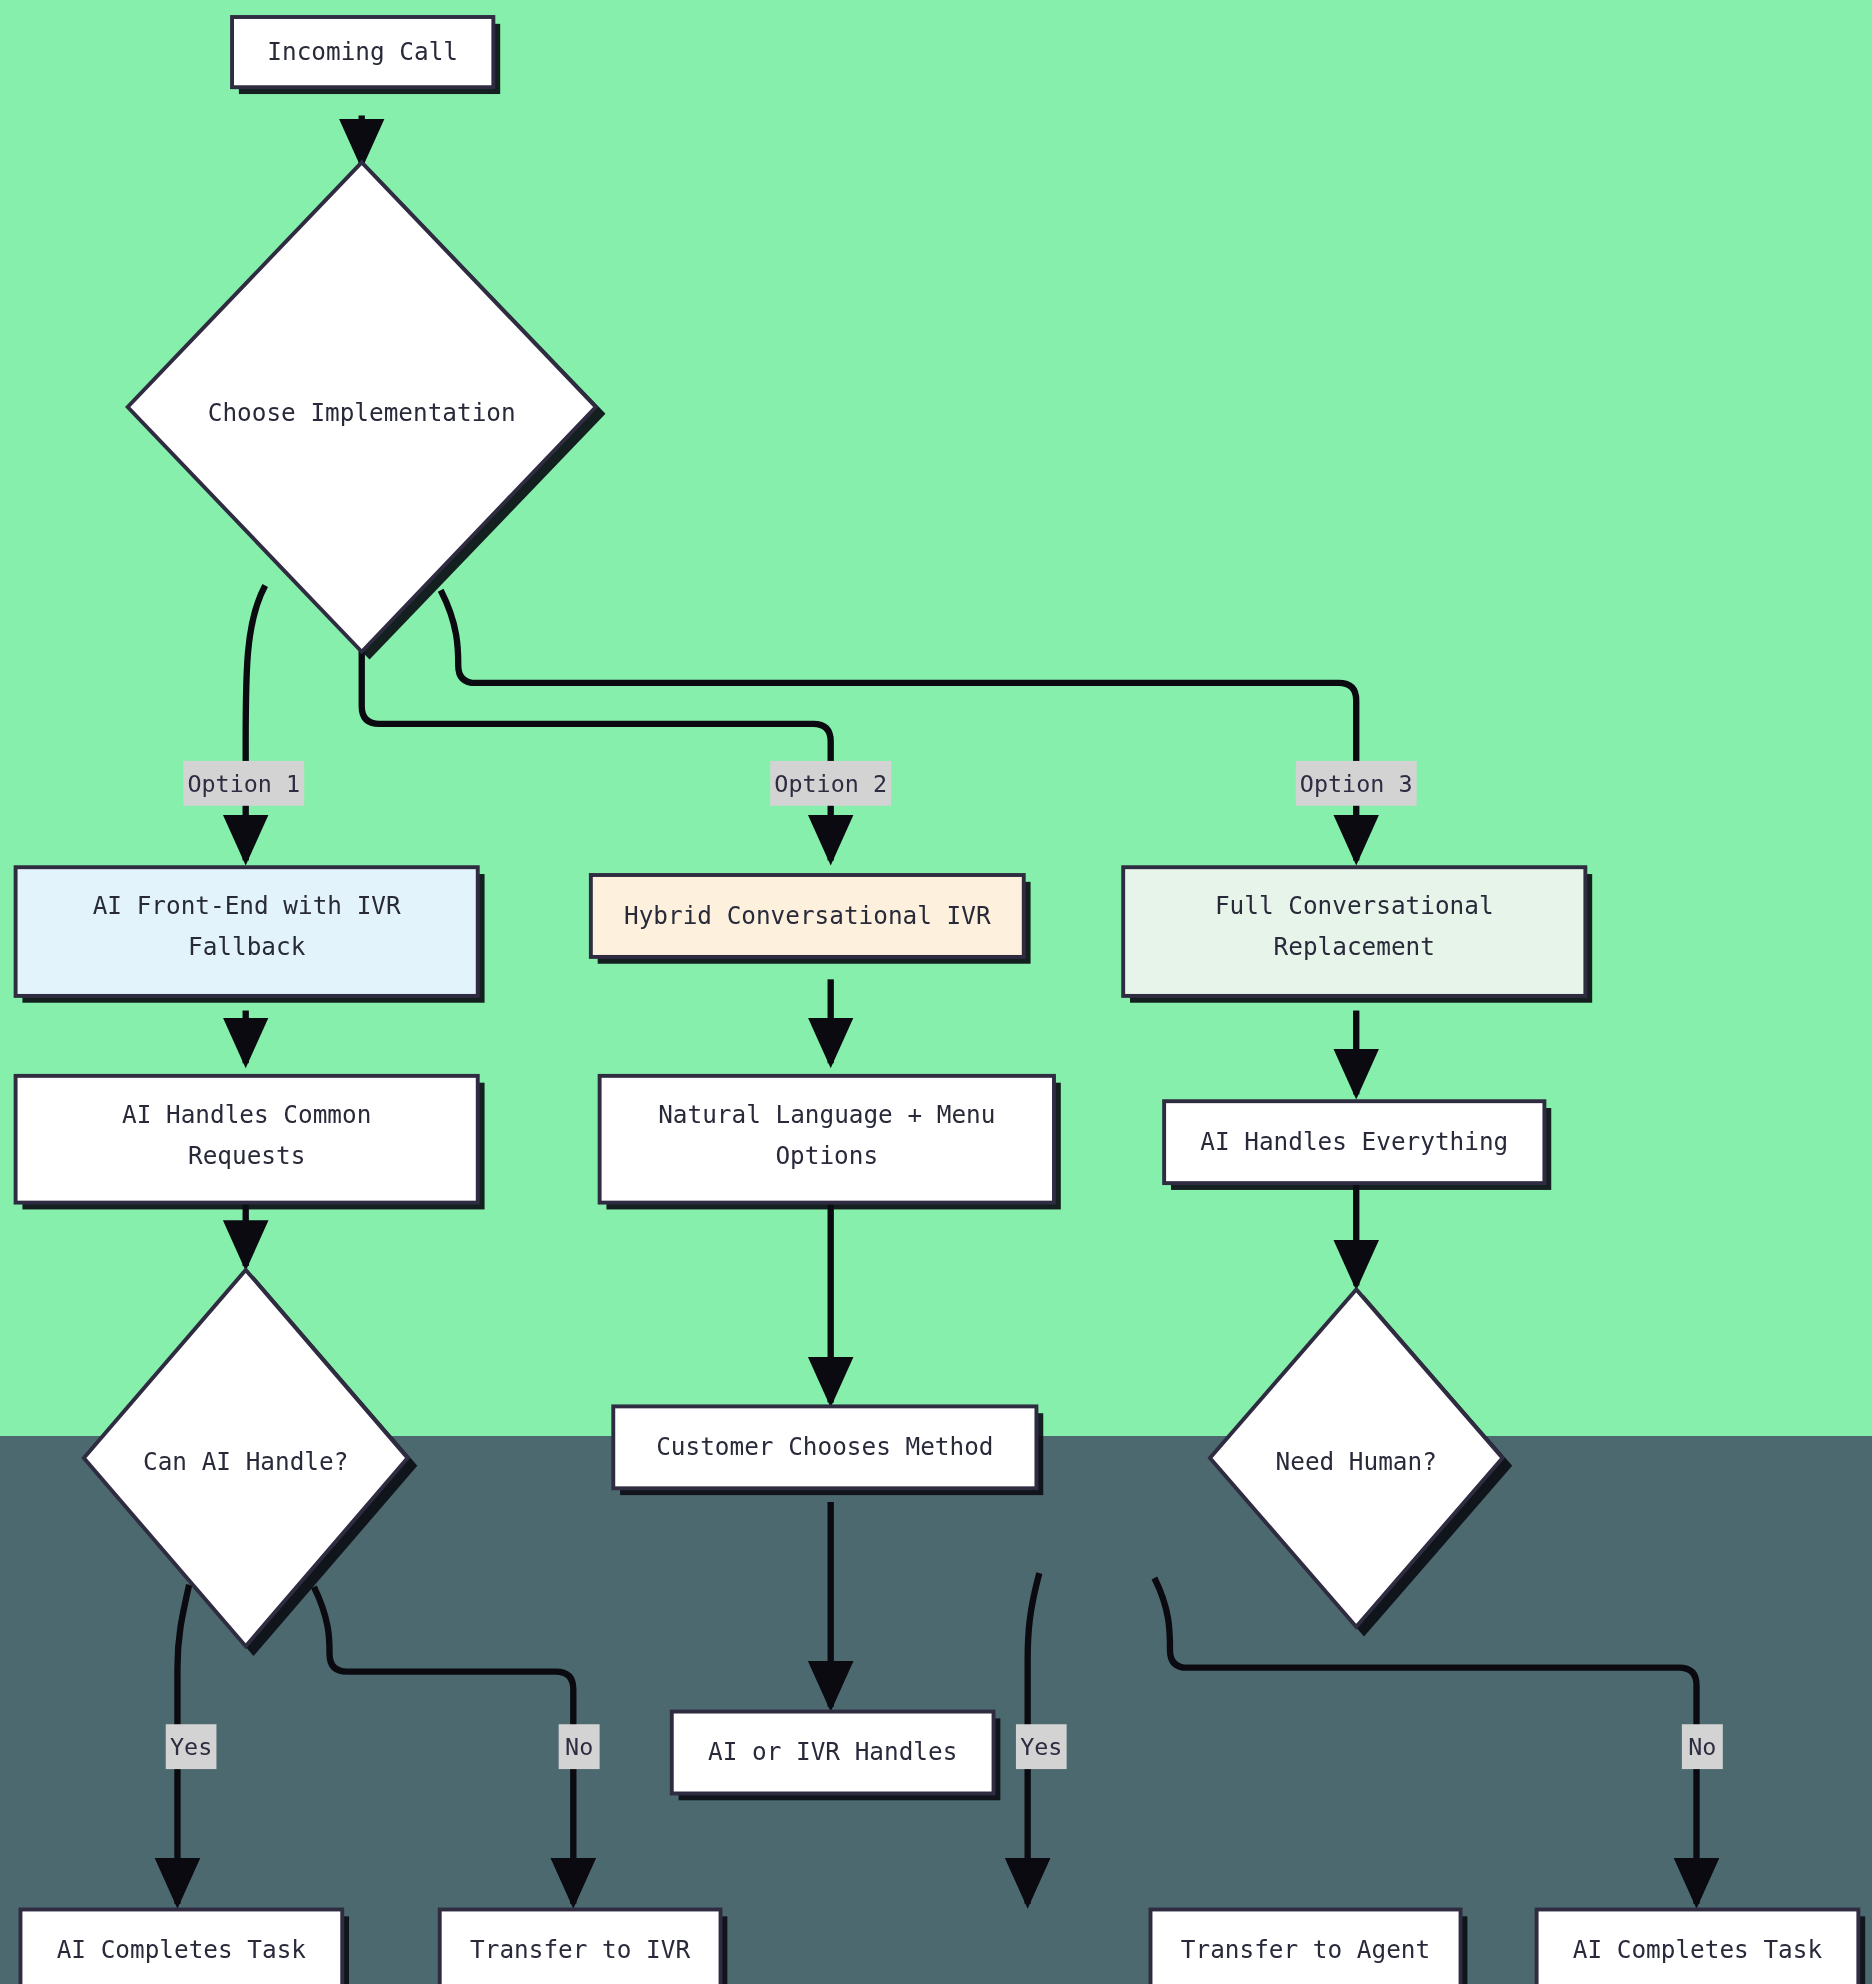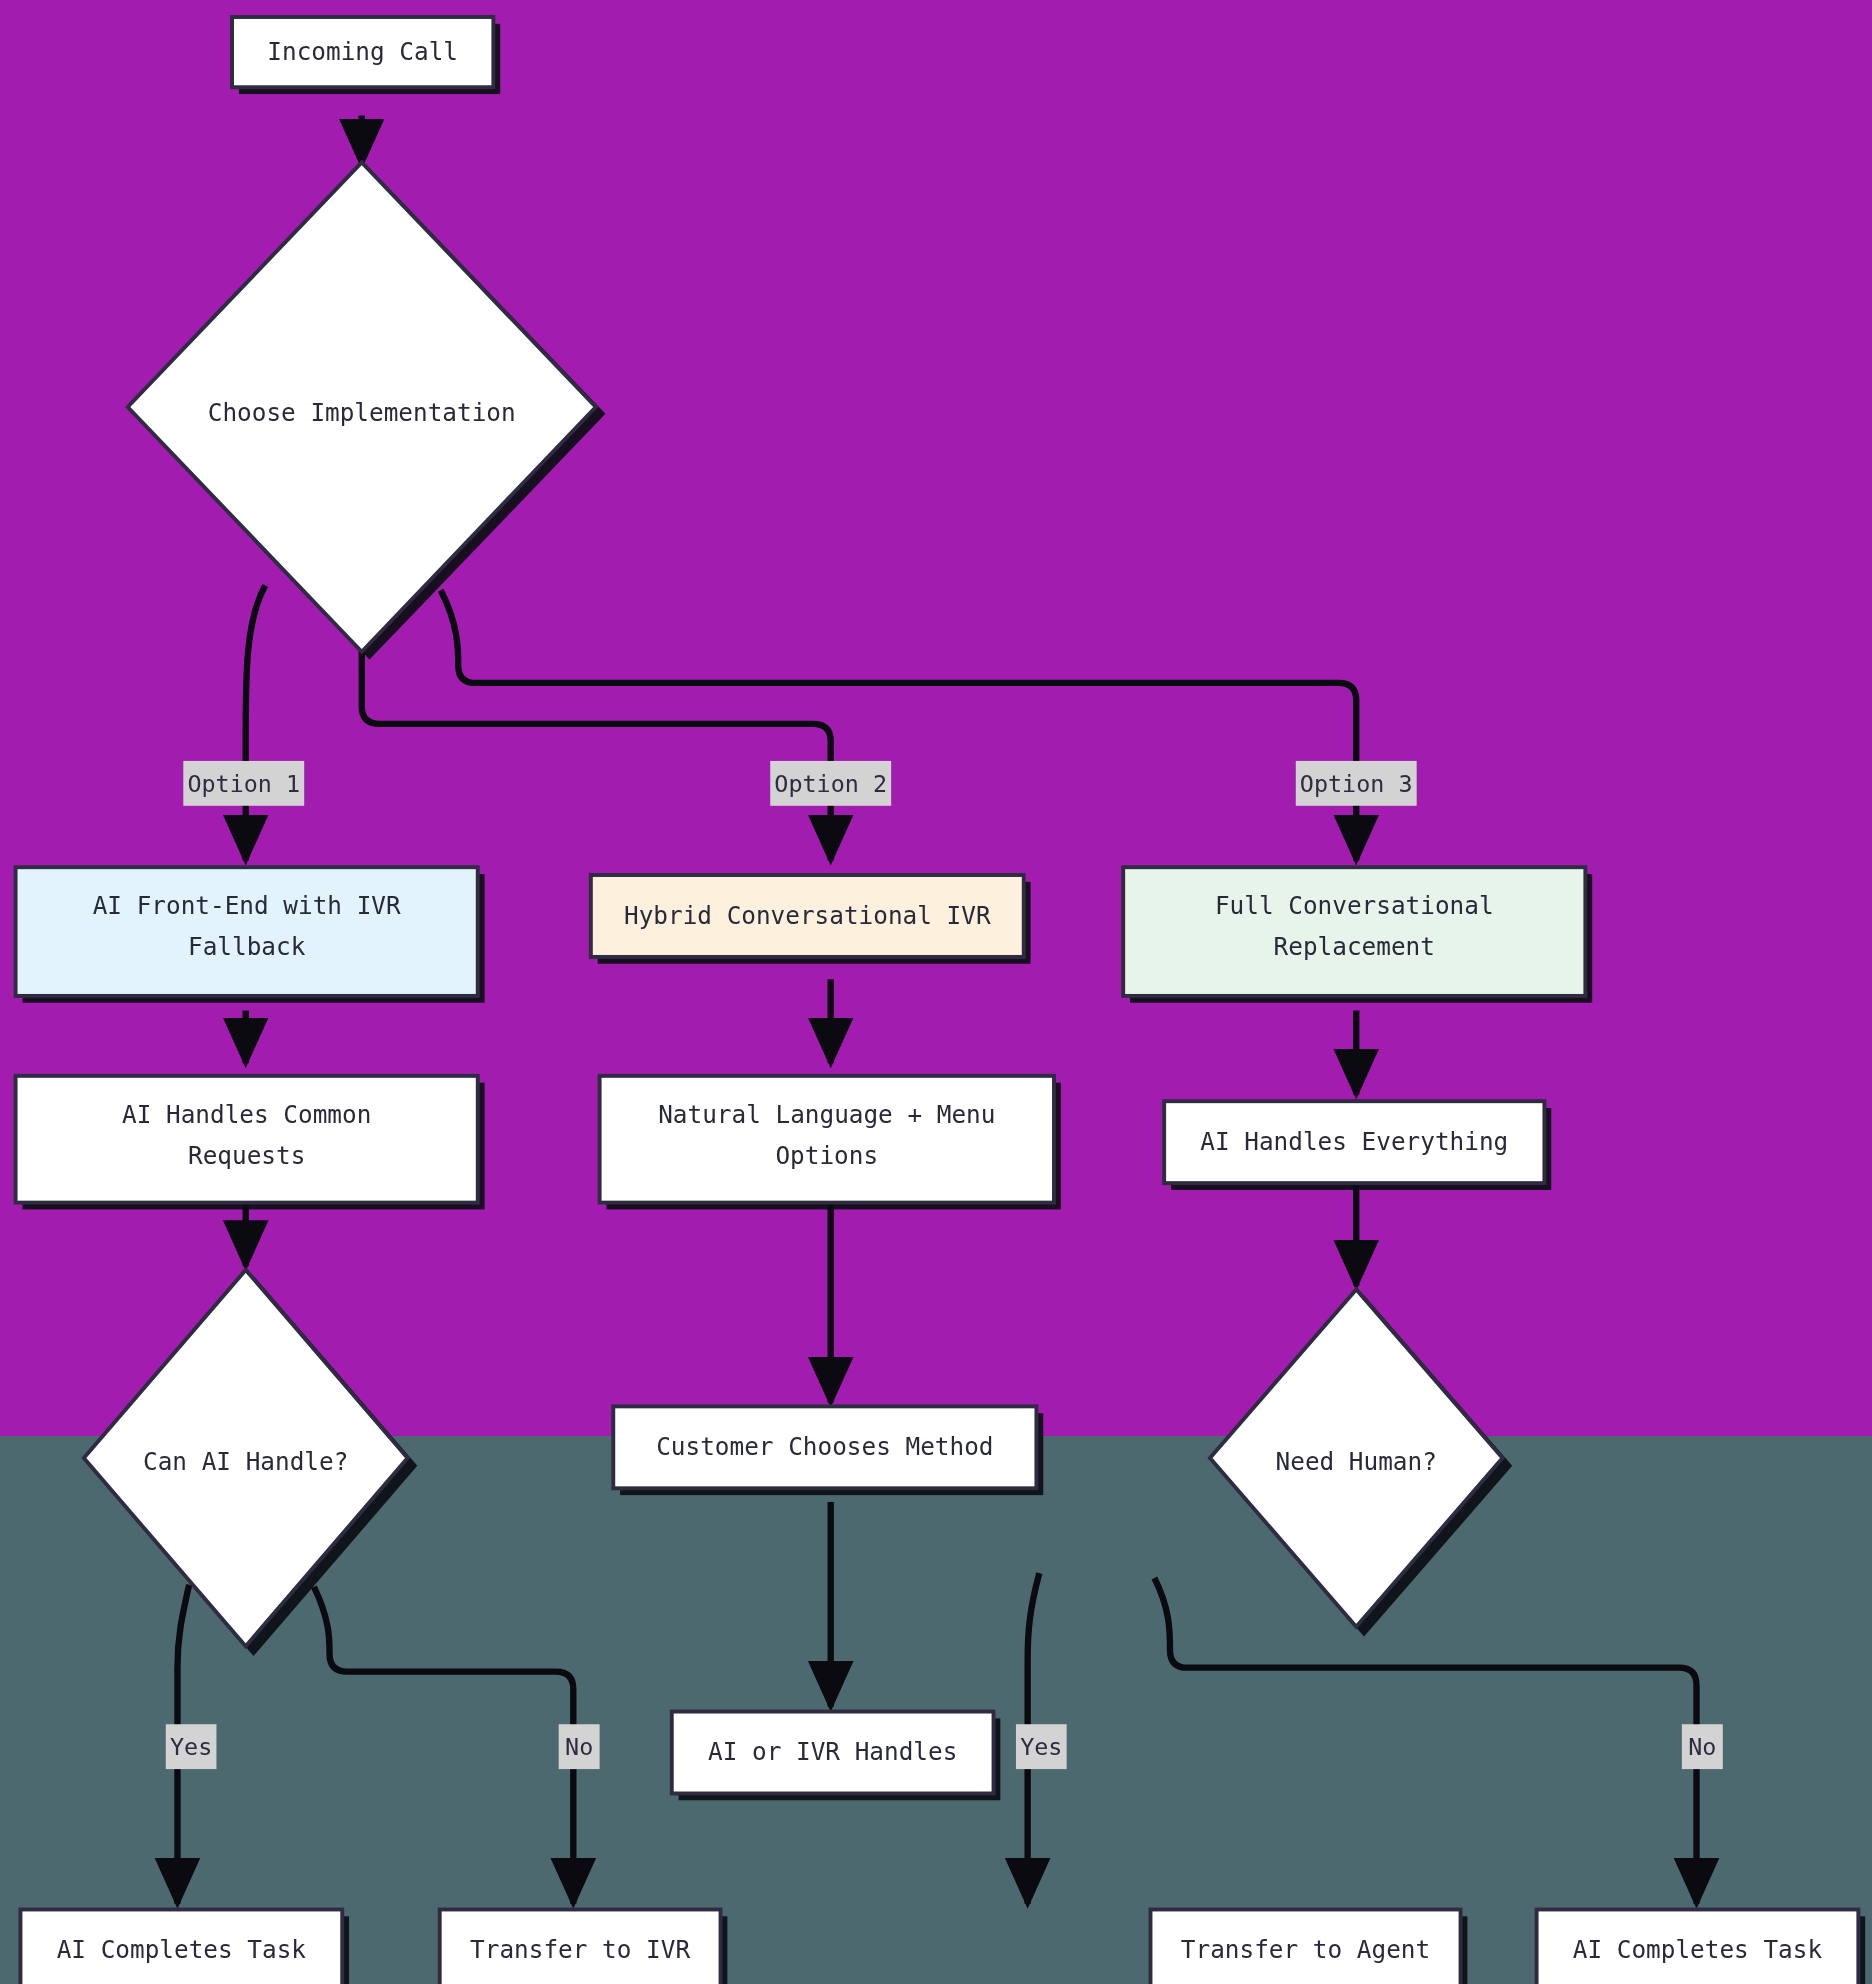--- a/index.html
+++ b/index.html
@@ -10,21 +10,21 @@
   body {
     width: 1872px;
     height: 1985px;
     overflow: hidden;
     font-family: "DejaVu Sans Mono", "Liberation Mono", monospace;
   }
   #canvas {
     position: relative;
     width: 1872px;
     height: 1436px;
-    background: #a21caf;
+    background: #86efac;
   }
   svg#flow {
     position: absolute;
     top: 0;
     left: 0;
     width: 1872px;
     height: 1985px;
   }
   .node-shadow {
     fill: #0b0d14;

